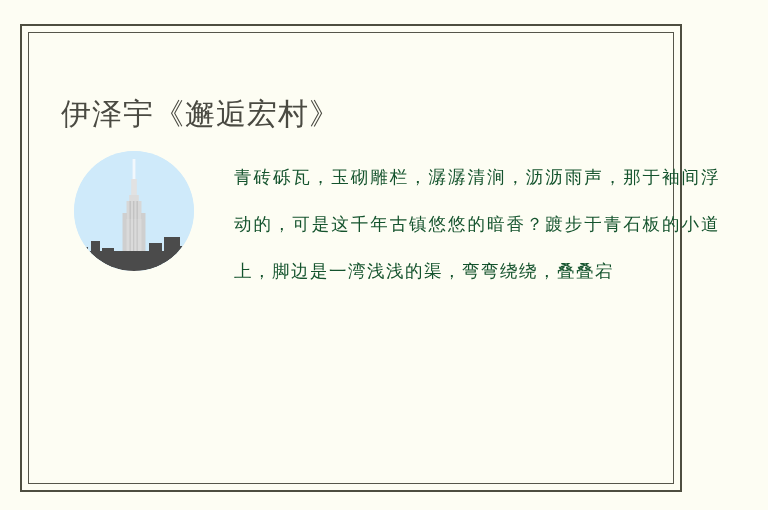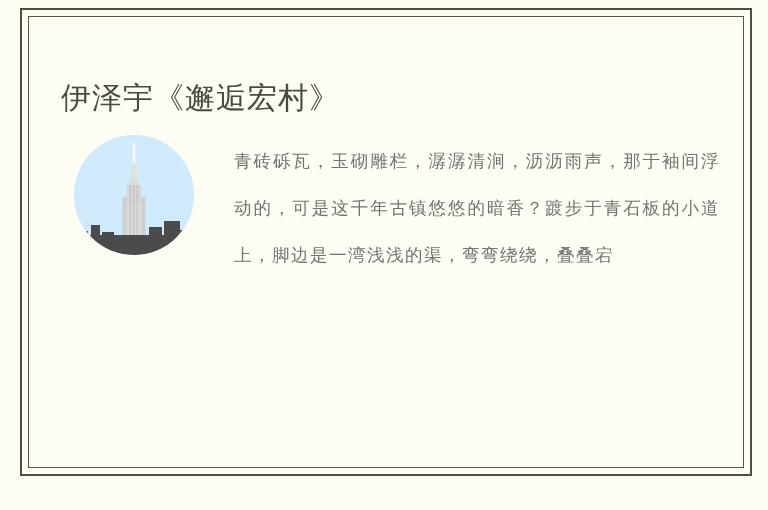--- a/index.html
+++ b/index.html
@@ -12,22 +12,22 @@
     height: 510px;
     background: #fdfdf3;
     font-family: "Liberation Sans", "DejaVu Sans", sans-serif;
     overflow: hidden;
   }
 
   
   .page-frame {
     position: absolute;
     left: 20px;
-    top: 8px;
-    width: 732px;
+    top: 24px;
+    width: 662px;
     height: 468px;
     border: 2px solid #4e4e40;
     box-sizing: border-box;
     background: #fdfdf3;
   }
   .page-frame-inner {
     position: absolute;
     left: 6px;
     top: 6px;
     right: 6px;
@@ -78,21 +78,21 @@
   .figure-thumb svg {
     display: block;
     width: 120px;
     height: 120px;
   }
 
   .body-text {
     margin-left: 180px;
     font-size: 17.5px;
     line-height: 47px;
-    color: #737373;
+    color: #14532d;
     letter-spacing: 1.5px;
     text-align: justify;
     font-family: "DejaVu Sans", "Liberation Sans", sans-serif;
     word-break: break-all;
   }
 </style>
 </head>
 <body>
 
 <div class="page-frame">

